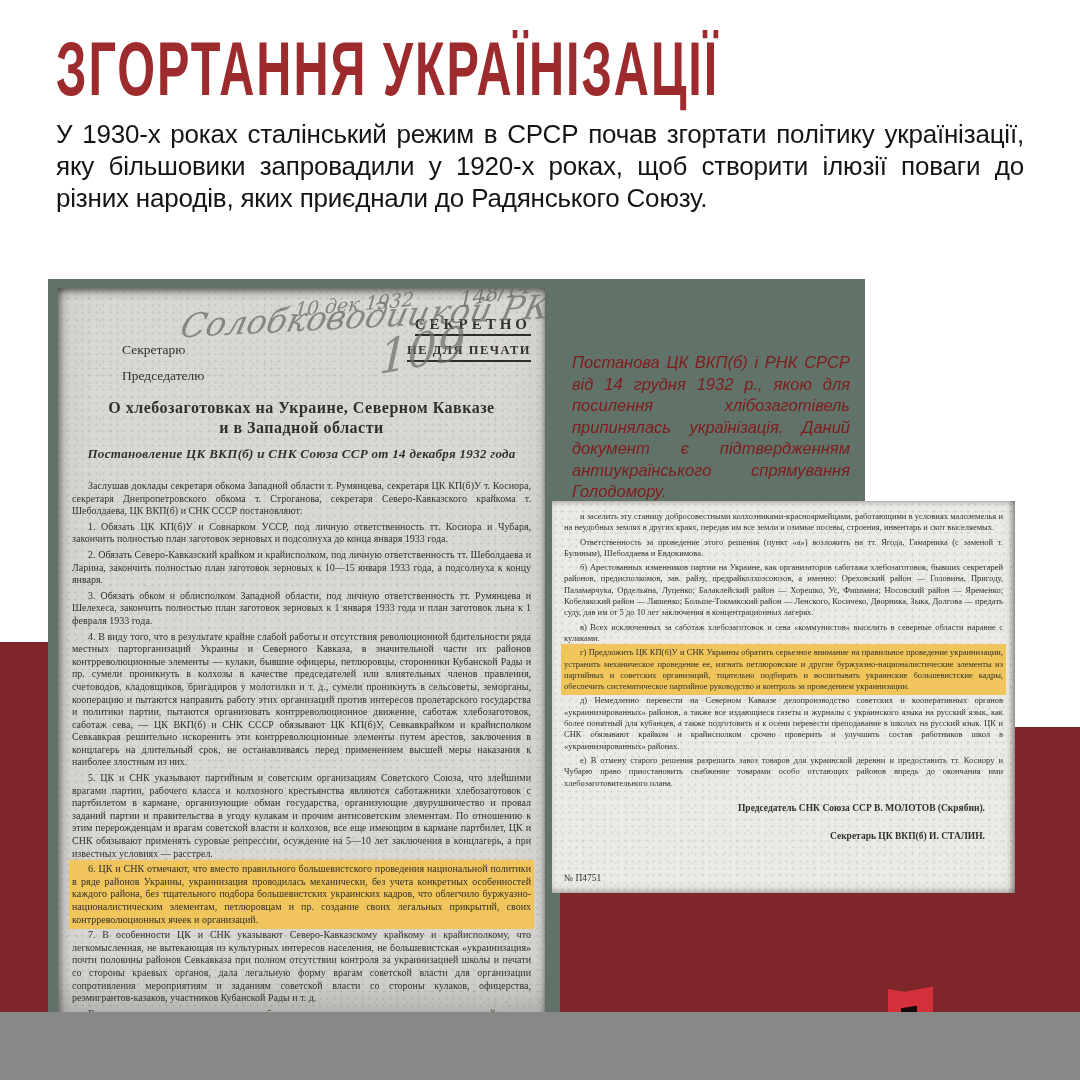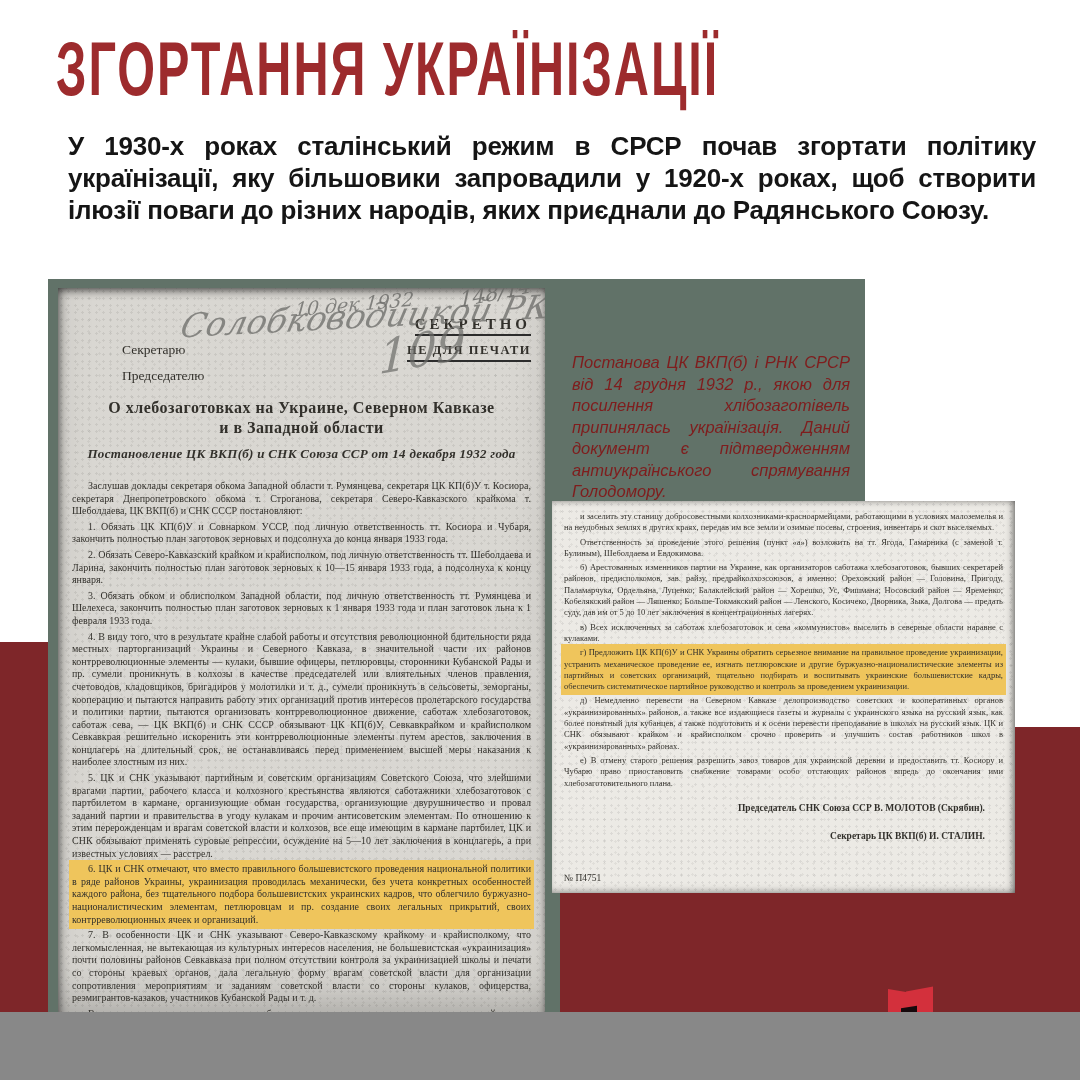--- a/index.html
+++ b/index.html
@@ -9,22 +9,22 @@
     font-family:"Liberation Sans",sans-serif;
   }
   
   .page-title{
     position:absolute;left:56px;top:28px;margin:0;height:82px;
     color:var(--title_red,#9d2b2d);
     font-size:76px;font-weight:700;letter-spacing:3px;line-height:82px;
     white-space:nowrap;transform:scaleX(.64);transform-origin:left top;
   }
   .intro{
-    position:absolute;left:56px;top:118px;width:968px;margin:12px;
-    color:#151515;font-size:26px;line-height:32px;font-weight:700;
+    position:absolute;left:56px;top:118px;width:968px;margin:0;
+    color:#151515;font-size:26px;line-height:32px;font-weight:400;
     text-align:justify;letter-spacing:-.2px;
   }
   
   .m{position:absolute;background:var(--maroon,#7e2629);z-index:1;}
   .m1{left:0;top:642px;width:48px;height:438px;}
   .m2{left:0;top:1040px;width:1080px;height:40px;}
   .m3{left:560px;top:893px;width:520px;height:150px;}
   .m4{left:1015px;top:727px;width:65px;height:170px;}
   
   .green-frame{position:absolute;left:48px;top:279px;width:512px;height:761px;

